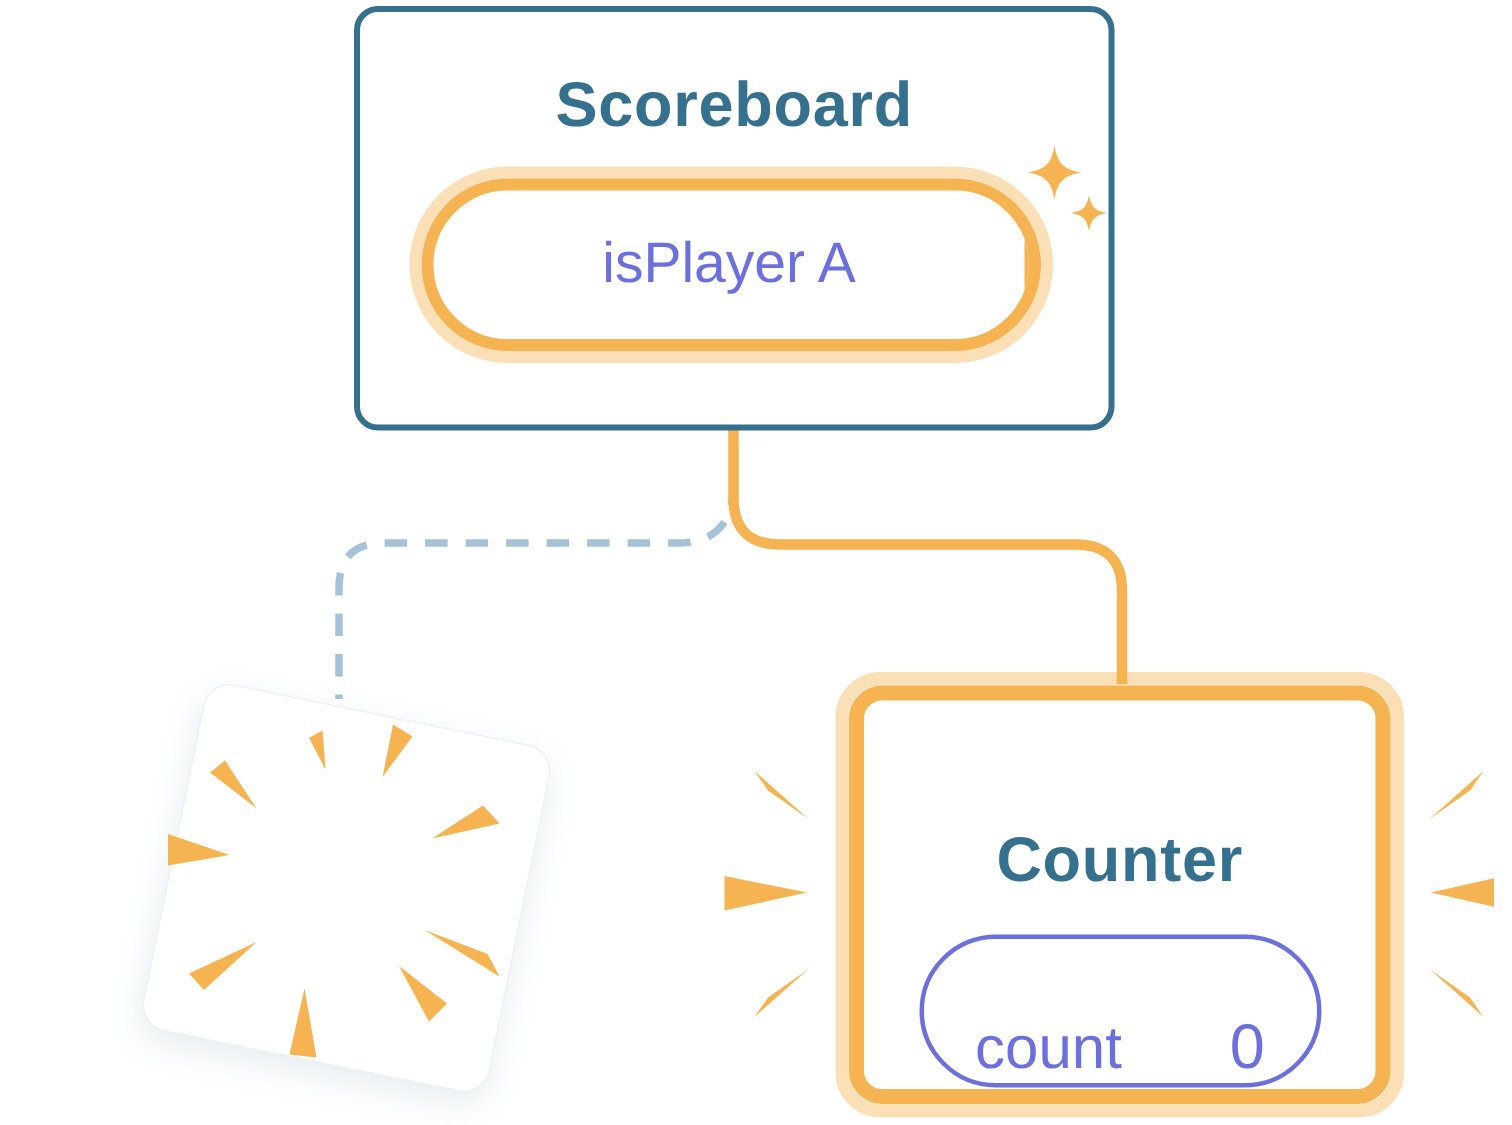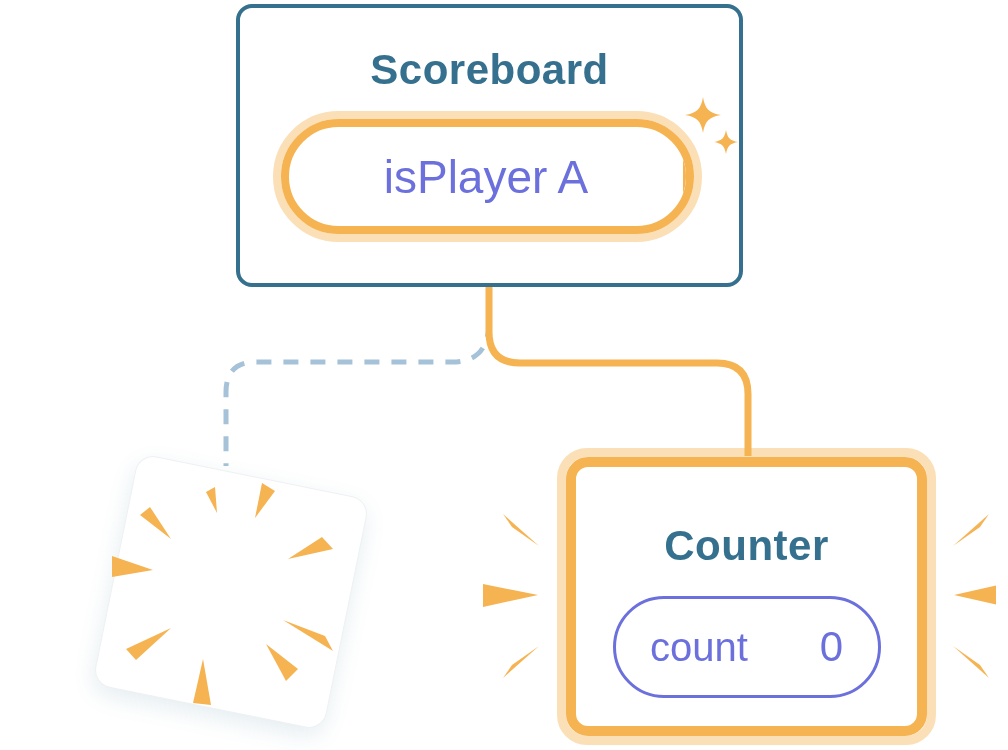--- a/index.html
+++ b/index.html
@@ -54,52 +54,52 @@
     display: flex;
     align-items: stretch;
     overflow: hidden;
   }
   #scoreboard-pill { left: 273px; top: 111px; width: 429px; height: 131px; }
   .pill-cell {
     display: flex;
     align-items: center;
     justify-content: center;
     color: #6B70DC;
-    font-size: 46px;
+    font-size: 38px;
   }
   #scoreboard-pill .cell-name { flex: 1; }
   #scoreboard-pill .cell-value { width: 147px; font-weight: bold; }
   #scoreboard-pill .pill-divider { width: 3px; background: #F6B352; }
 
   
   #counter-card {
     left: 557px; top: 448px; width: 379px; height: 297px;
     box-sizing: border-box;
     border: 9px solid rgba(246, 179, 82, 0.42);
     border-radius: 30px;
   }
   #counter-card-inner {
     box-sizing: border-box;
     width: 100%;
     height: 100%;
     border: 10px solid #F6B352;
     border-radius: 22px;
     background: #ffffff;
   }
-  #counter-title { padding-top: 55px; }
+  #counter-title { padding-top: 55px; margin-top: 27px; }
   #counter-pill {
     box-sizing: border-box;
     margin: 26px auto 0 auto;
     width: 268px;
     height: 102px;
     border: 3px solid #6B70DC;
     border-radius: 999px;
     background: #ffffff;
     display: flex;
-    align-items: center;
+    align-items: flex-end;
     overflow: hidden;
   }
   #counter-pill .cell-name { flex: 1; font-size: 40px; }
   #counter-pill .cell-value { width: 92px; font-size: 42px; }
   #counter-pill .pill-divider { width: 3px; background: #6B70DC; }
 
   
   #destroyed-card {
     left: 113px; top: 474px; width: 234px; height: 234px;
     background: #ffffff;

